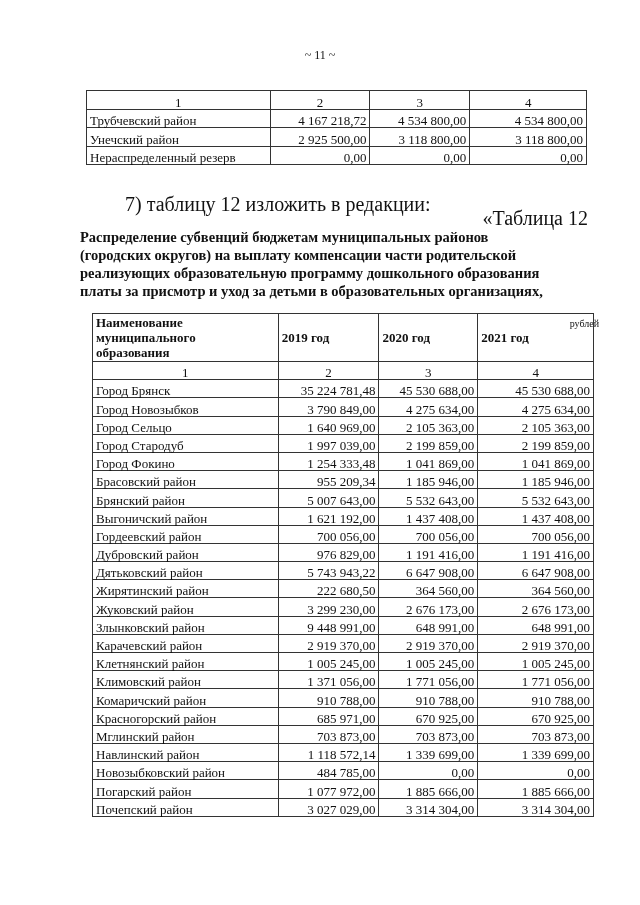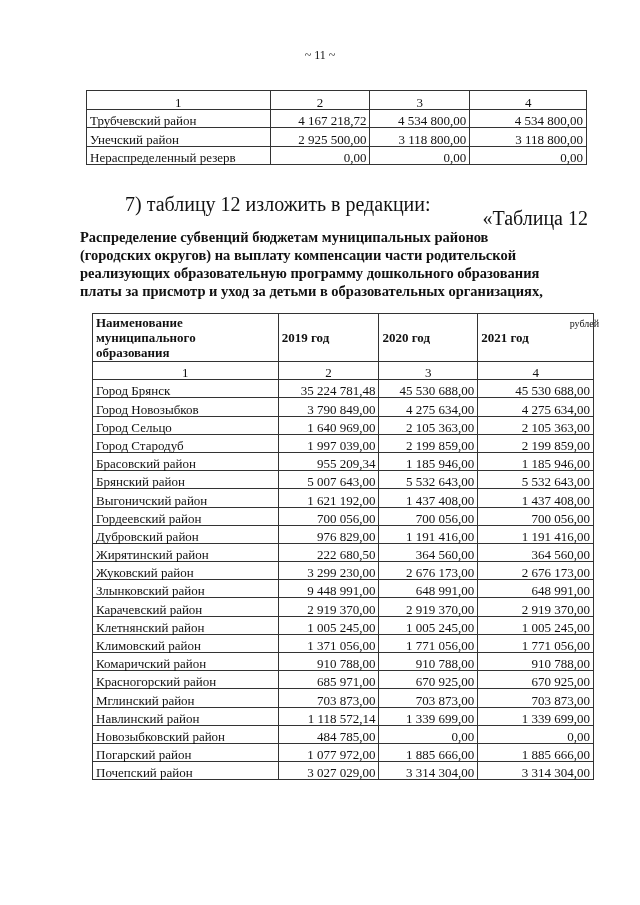--- a/index.html
+++ b/index.html
@@ -113,20 +113,26 @@
         <td class="num">2 105 363,00</td>
         <td class="num">2 105 363,00</td>
       </tr>
       <tr>
         <td>Город Стародуб</td>
         <td class="num">1 997 039,00</td>
         <td class="num">2 199 859,00</td>
         <td class="num">2 199 859,00</td>
       </tr>
       <tr>
+        <td>Город Фокино</td>
+        <td class="num">1 254 333,48</td>
+        <td class="num">1 041 869,00</td>
+        <td class="num">1 041 869,00</td>
+      </tr>
+      <tr>
         <td>Брасовский район</td>
         <td class="num">955 209,34</td>
         <td class="num">1 185 946,00</td>
         <td class="num">1 185 946,00</td>
       </tr>
       <tr>
         <td>Брянский район</td>
         <td class="num">5 007 643,00</td>
         <td class="num">5 532 643,00</td>
         <td class="num">5 532 643,00</td>
@@ -143,20 +149,26 @@
         <td class="num">700 056,00</td>
         <td class="num">700 056,00</td>
       </tr>
       <tr>
         <td>Дубровский район</td>
         <td class="num">976 829,00</td>
         <td class="num">1 191 416,00</td>
         <td class="num">1 191 416,00</td>
       </tr>
       <tr>
+        <td>Дятьковский район</td>
+        <td class="num">5 743 943,22</td>
+        <td class="num">6 647 908,00</td>
+        <td class="num">6 647 908,00</td>
+      </tr>
+      <tr>
         <td>Жирятинский район</td>
         <td class="num">222 680,50</td>
         <td class="num">364 560,00</td>
         <td class="num">364 560,00</td>
       </tr>
       <tr>
         <td>Жуковский район</td>
         <td class="num">3 299 230,00</td>
         <td class="num">2 676 173,00</td>
         <td class="num">2 676 173,00</td>

